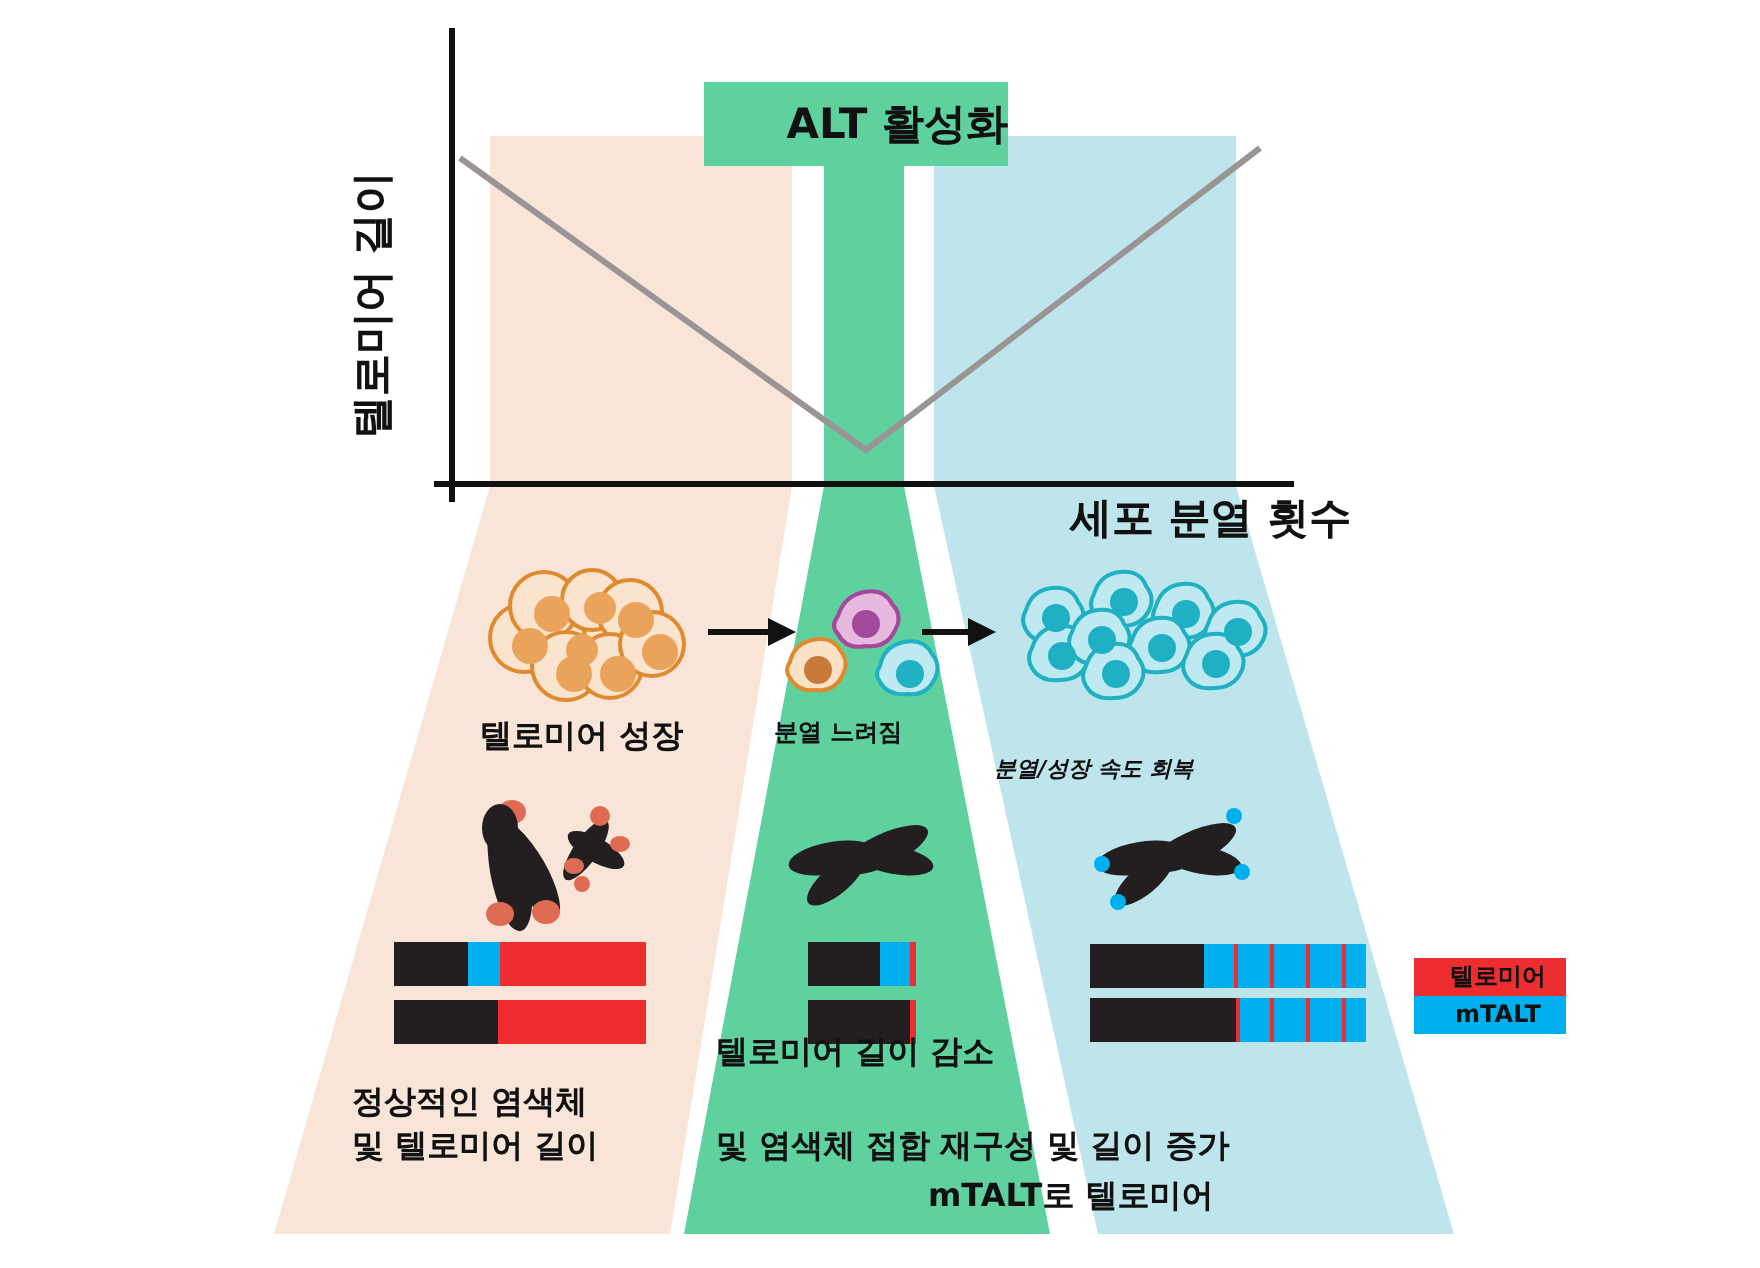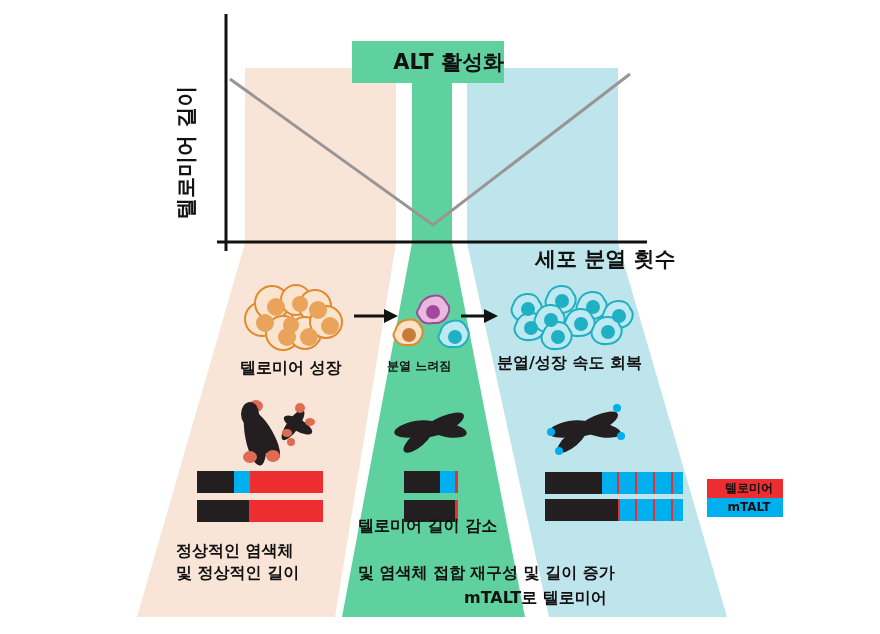--- a/index.html
+++ b/index.html
@@ -163,24 +163,24 @@
 </svg>
 
 <div class="title-box"></div>
 <div class="title-text">ALT 활성화</div>
 
 <div class="lbl" style="left:186px; top:150px; font-size:21px; transform:rotate(-90deg); transform-origin:center; width:110px; margin-left:-55px; text-align:center;">텔로미어 길이</div>
 <div class="lbl" style="left:535px; top:245px; font-size:21px;">세포 분열 횟수</div>
 
 <div class="lbl" style="left:240px; top:358px; font-size:16px;">텔로미어 성장</div>
 <div class="lbl" style="left:387px; top:358px; font-size:12px;">분열 느려짐</div>
-<div class="lbl" style="left:497px; top:353px; font-size:16px;">분열/성장 속도 회복</div>
+<div class="lbl" style="left:497px; top:377px; font-size:11px;font-style:italic;">분열/성장 속도 회복</div>
 
 <div class="lbl" style="left:176px; top:541px; font-size:16px;">정상적인 염색체</div>
-<div class="lbl" style="left:176px; top:563px; font-size:16px;">및 정상적인 길이</div>
+<div class="lbl" style="left:176px; top:563px; font-size:16px;">및 텔로미어 길이</div>
 <div class="lbl" style="left:358px; top:516px; font-size:16px;">텔로미어 길이 감소</div>
 <div class="lbl" style="left:358px; top:563px; font-size:16px;">및 염색체 접합</div>
 <div class="lbl" style="left:464px; top:541px; font-size:16px;margin-top:47px;">mTALT로 텔로미어</div>
 <div class="lbl" style="left:470px; top:563px; font-size:16px;">재구성 및 길이 증가</div>
 
 <div class="legend">
   <div>텔로미어</div>
   <div>mTALT</div>
 </div>
 

